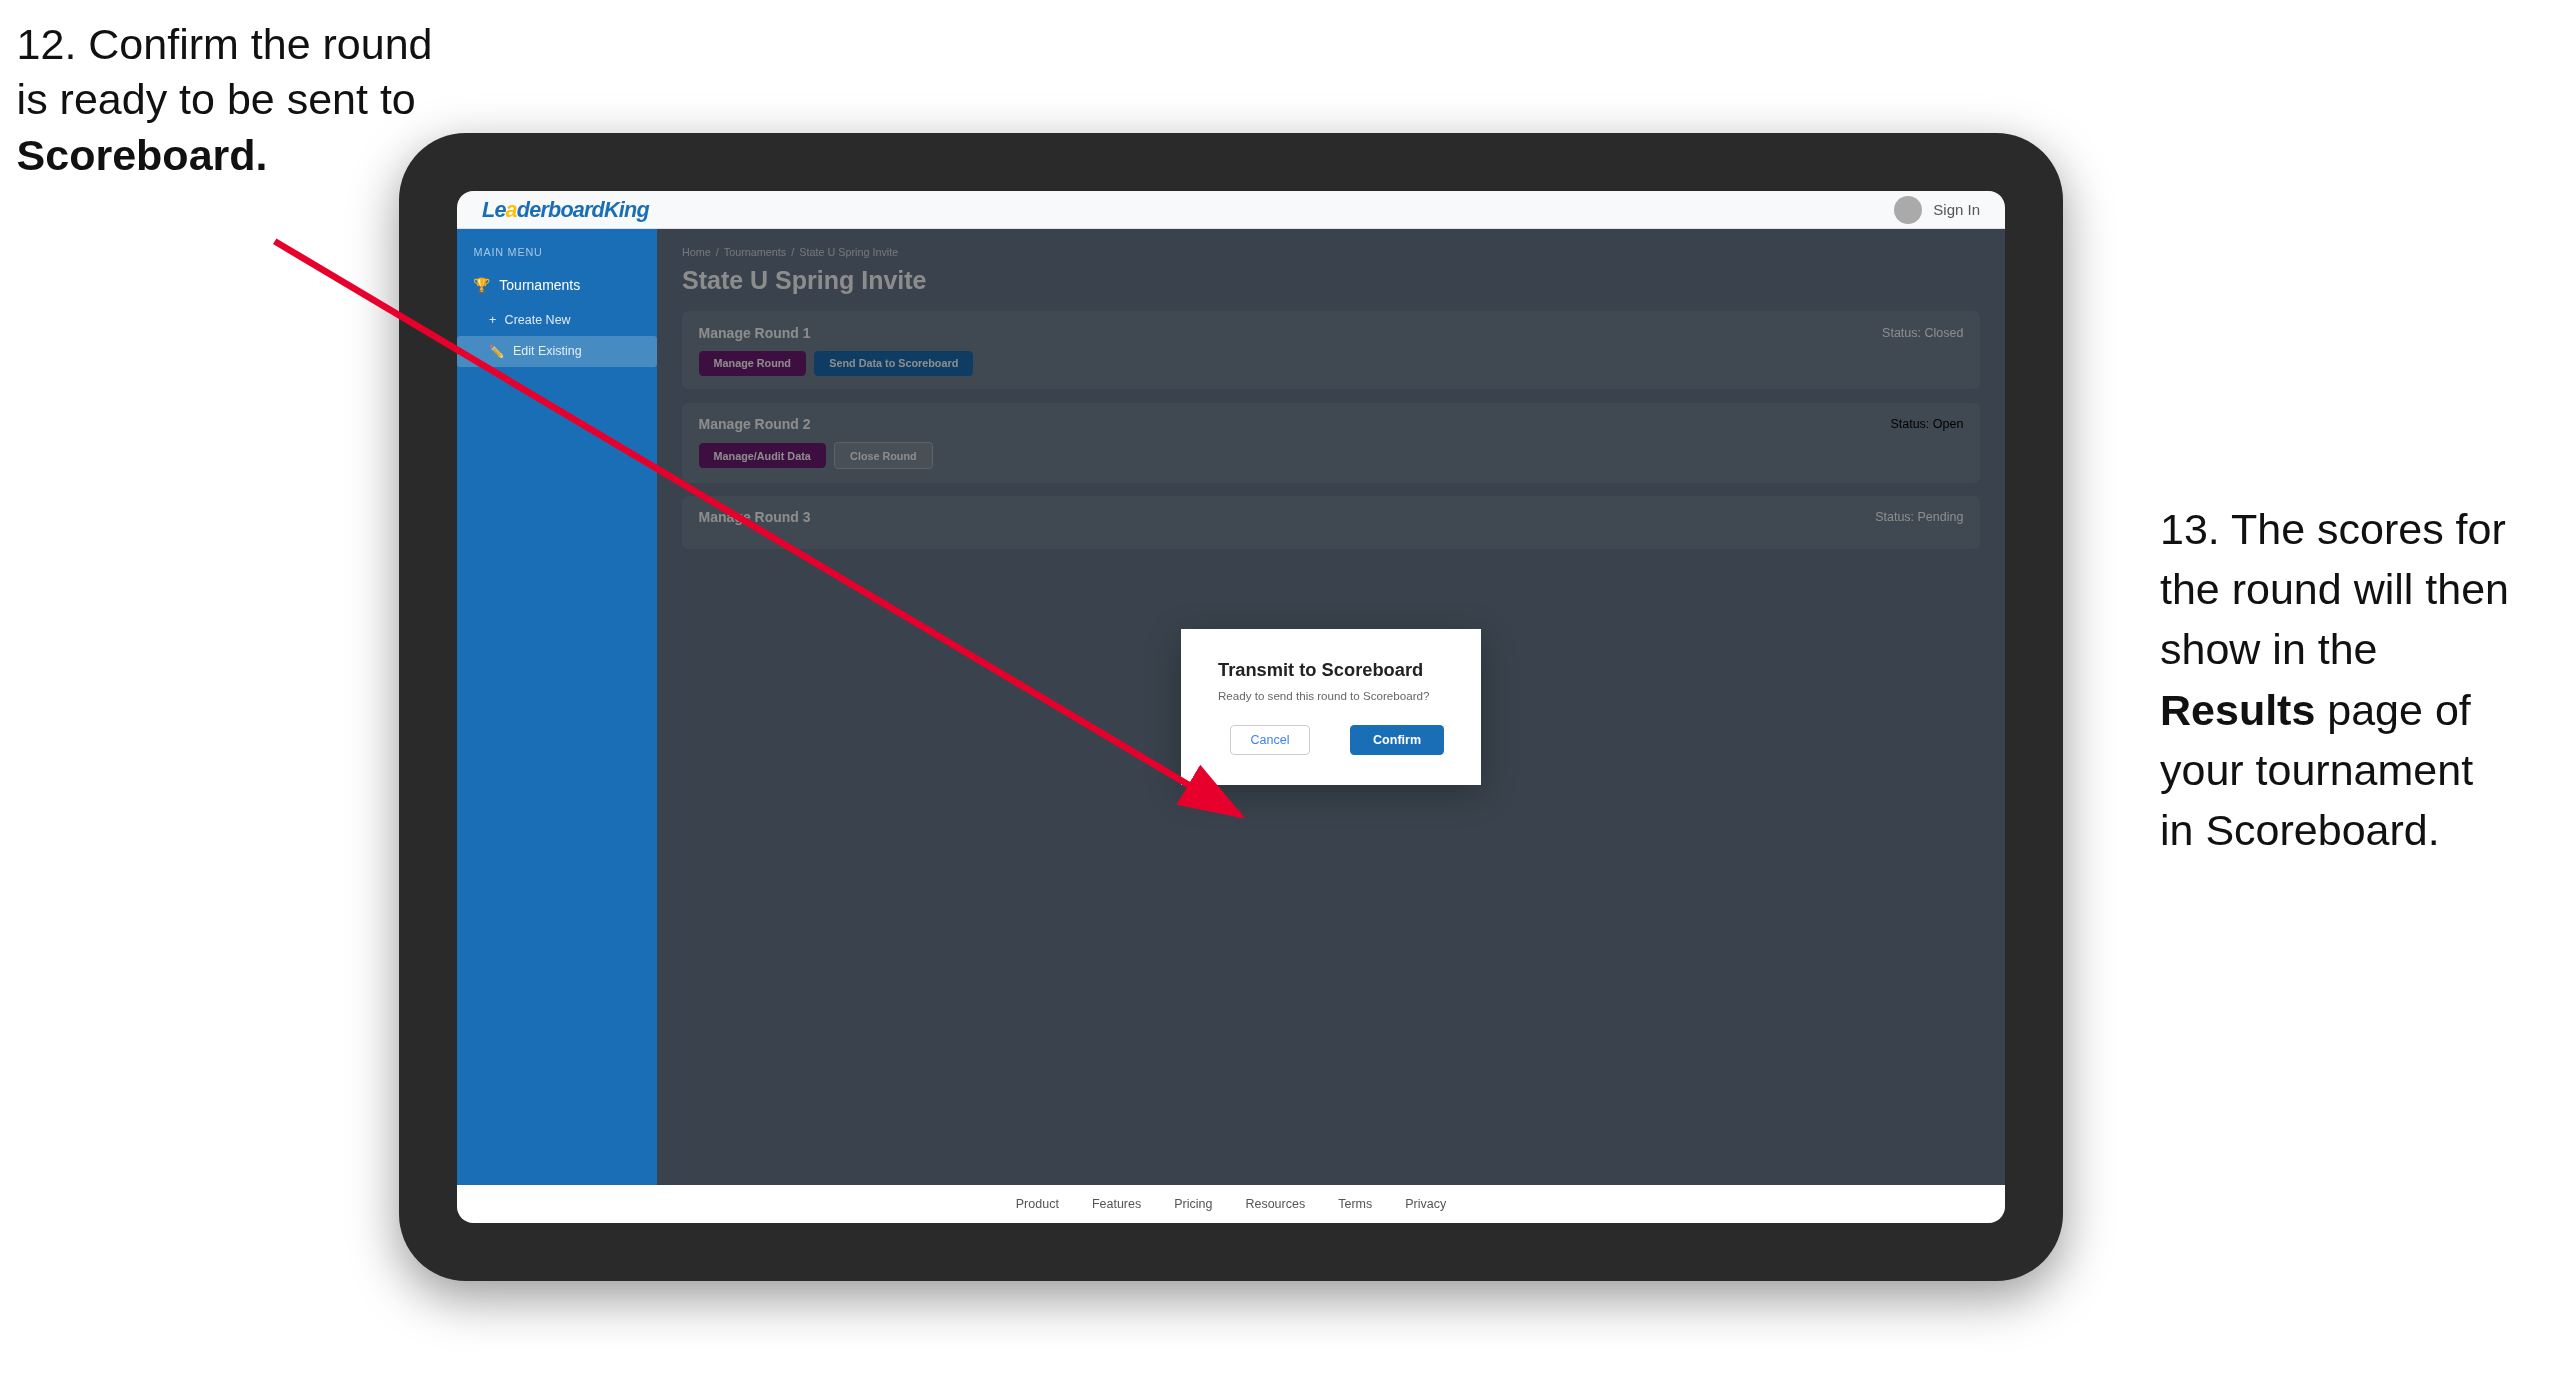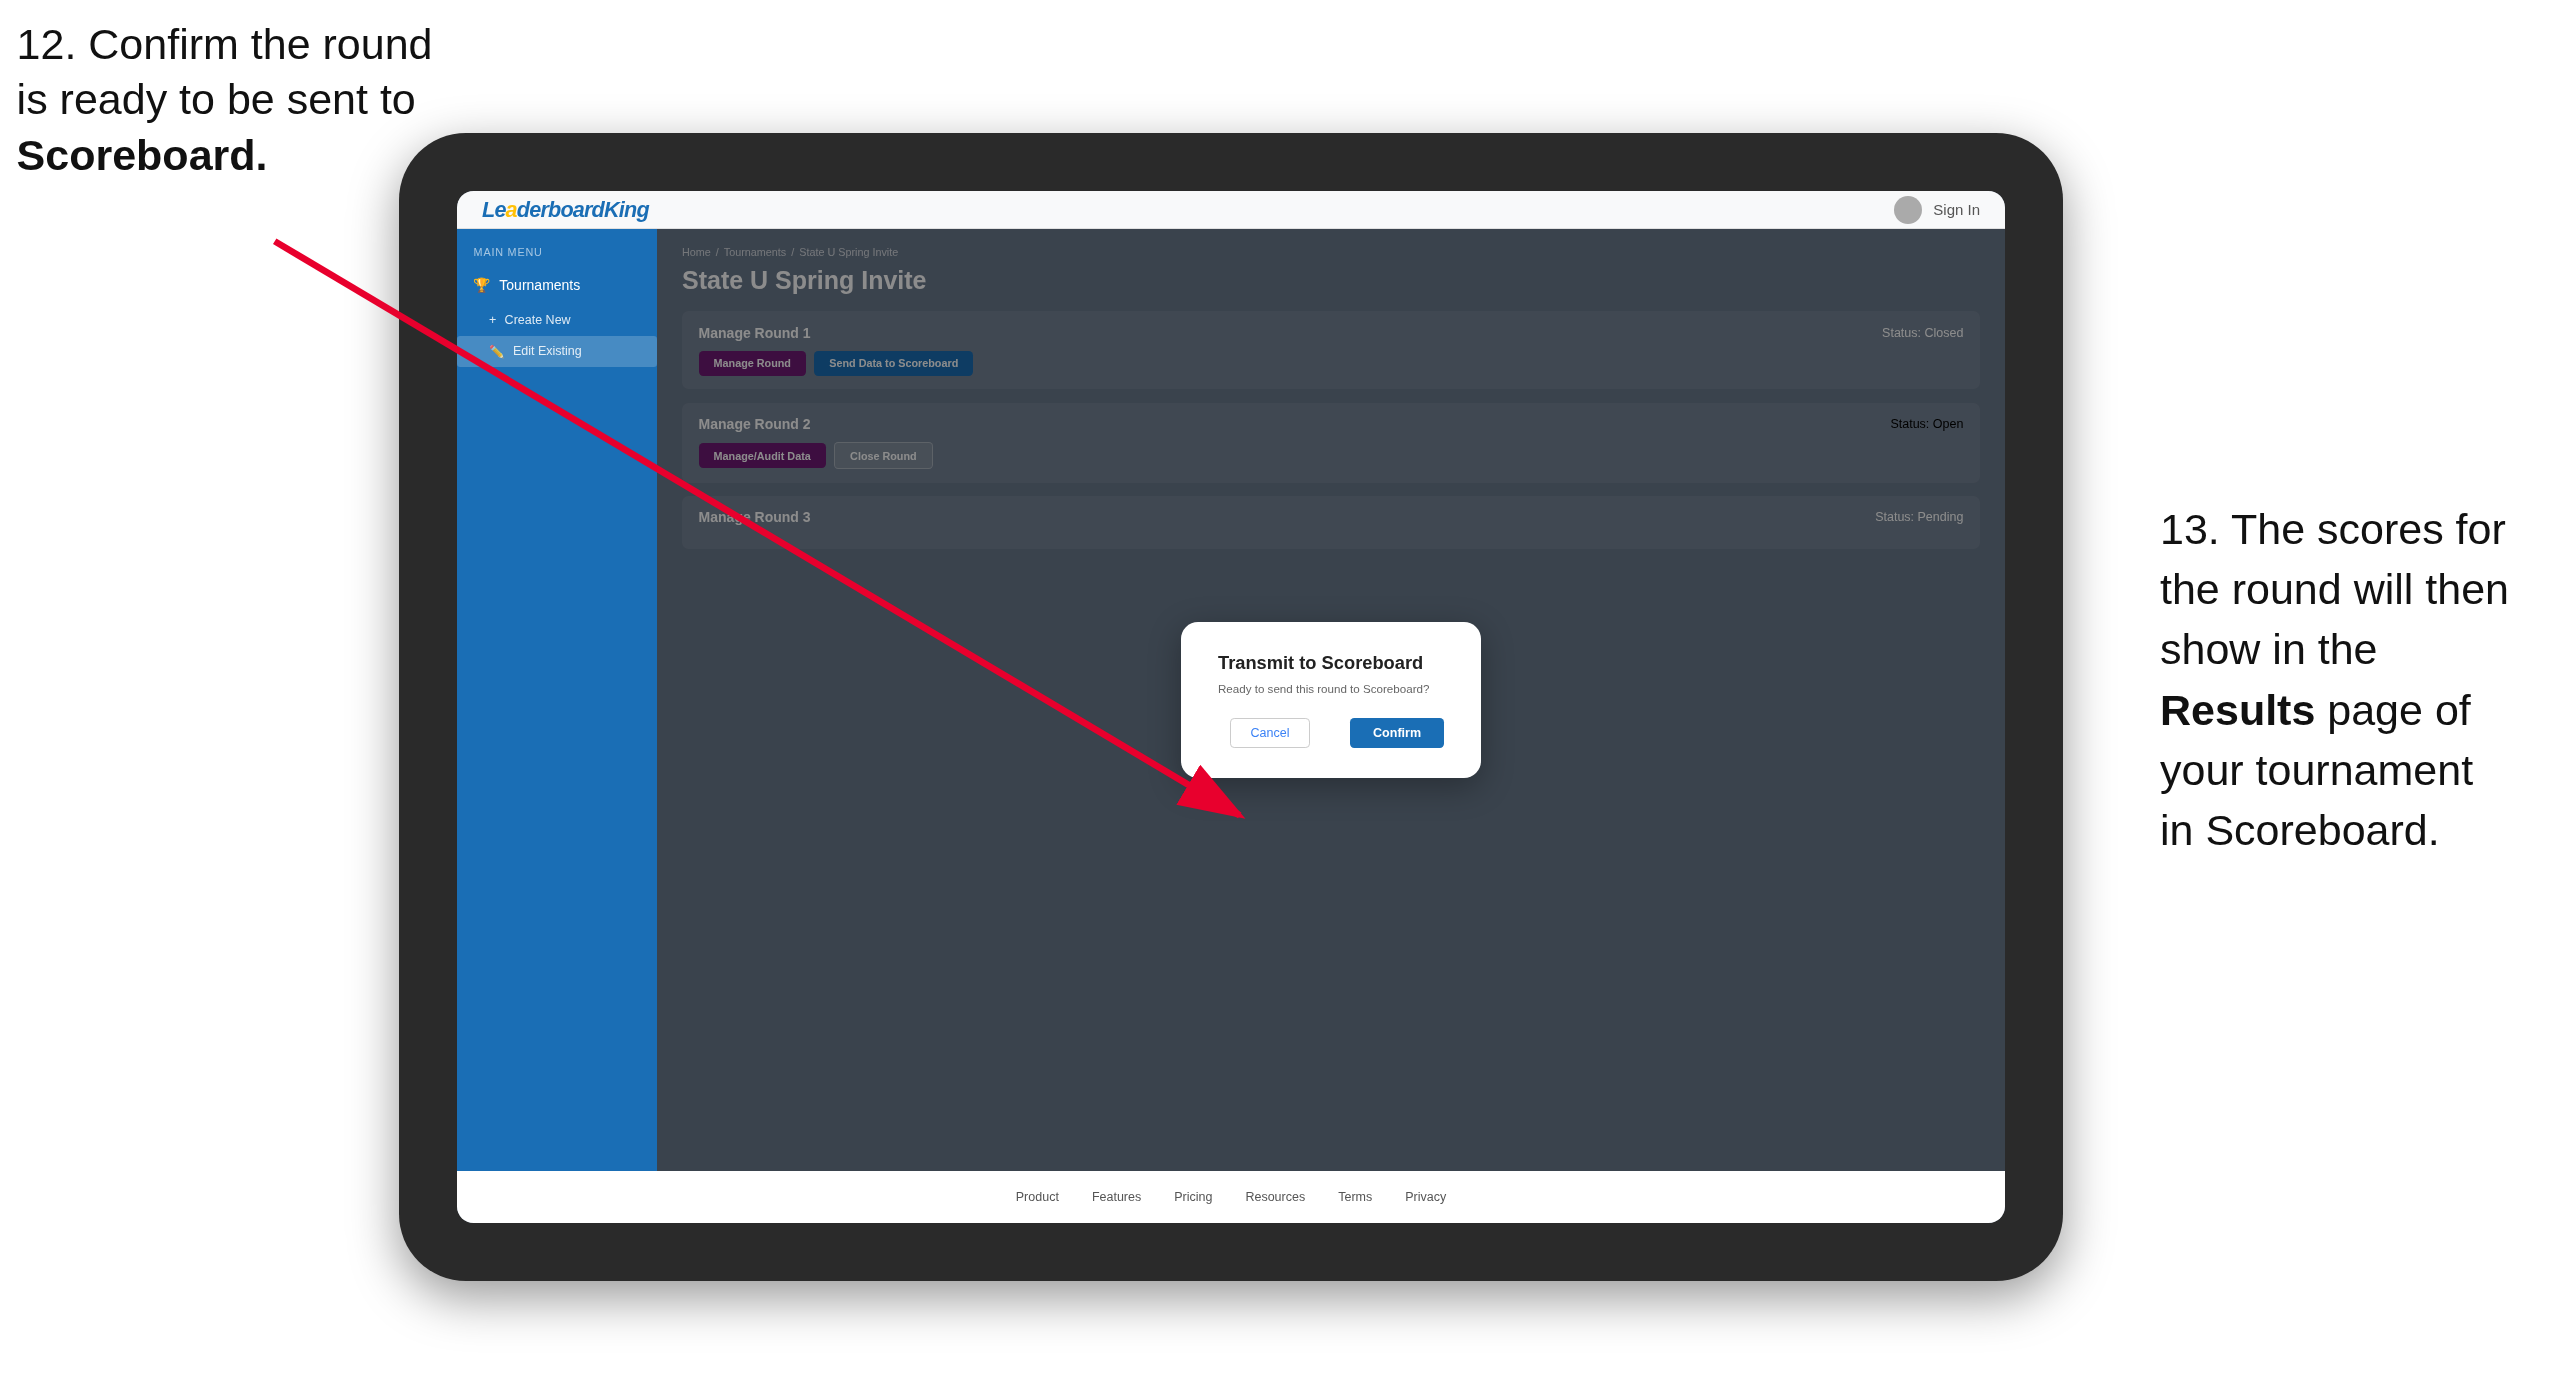--- a/index.html
+++ b/index.html
@@ -213,21 +213,21 @@
     }
     .btn-close-round {
       background: rgba(255,255,255,0.1);
       color: #fff;
       border: 0.8px solid rgba(255,255,255,0.3);
     }
 
     
     .footer {
       background: #fff;
-      height: 52px;
+      height: 38px;
       display: flex;
       align-items: center;
       justify-content: center;
       gap: 33px;
       flex-shrink: 0;
     }
     .footer-link {
       font-size: 12.5px;
       color: #555;
     }
@@ -237,21 +237,21 @@
       position: absolute;
       top: 0; left: 0; right: 0; bottom: 0;
       background: rgba(0,0,0,0.45);
       display: flex;
       align-items: center;
       justify-content: center;
       z-index: 100;
     }
     .modal {
       background: #fff;
-      border-radius: 17px;
+      border-radius: 0;
       padding: 30px 37px;
       width: 300px;
       box-shadow: 0 8.3px 33px rgba(0,0,0,0.3);
     }
     .modal-title {
       font-size: 18.3px;
       font-weight: 700;
       color: #222;
       margin-bottom: 8.3px;
     }

